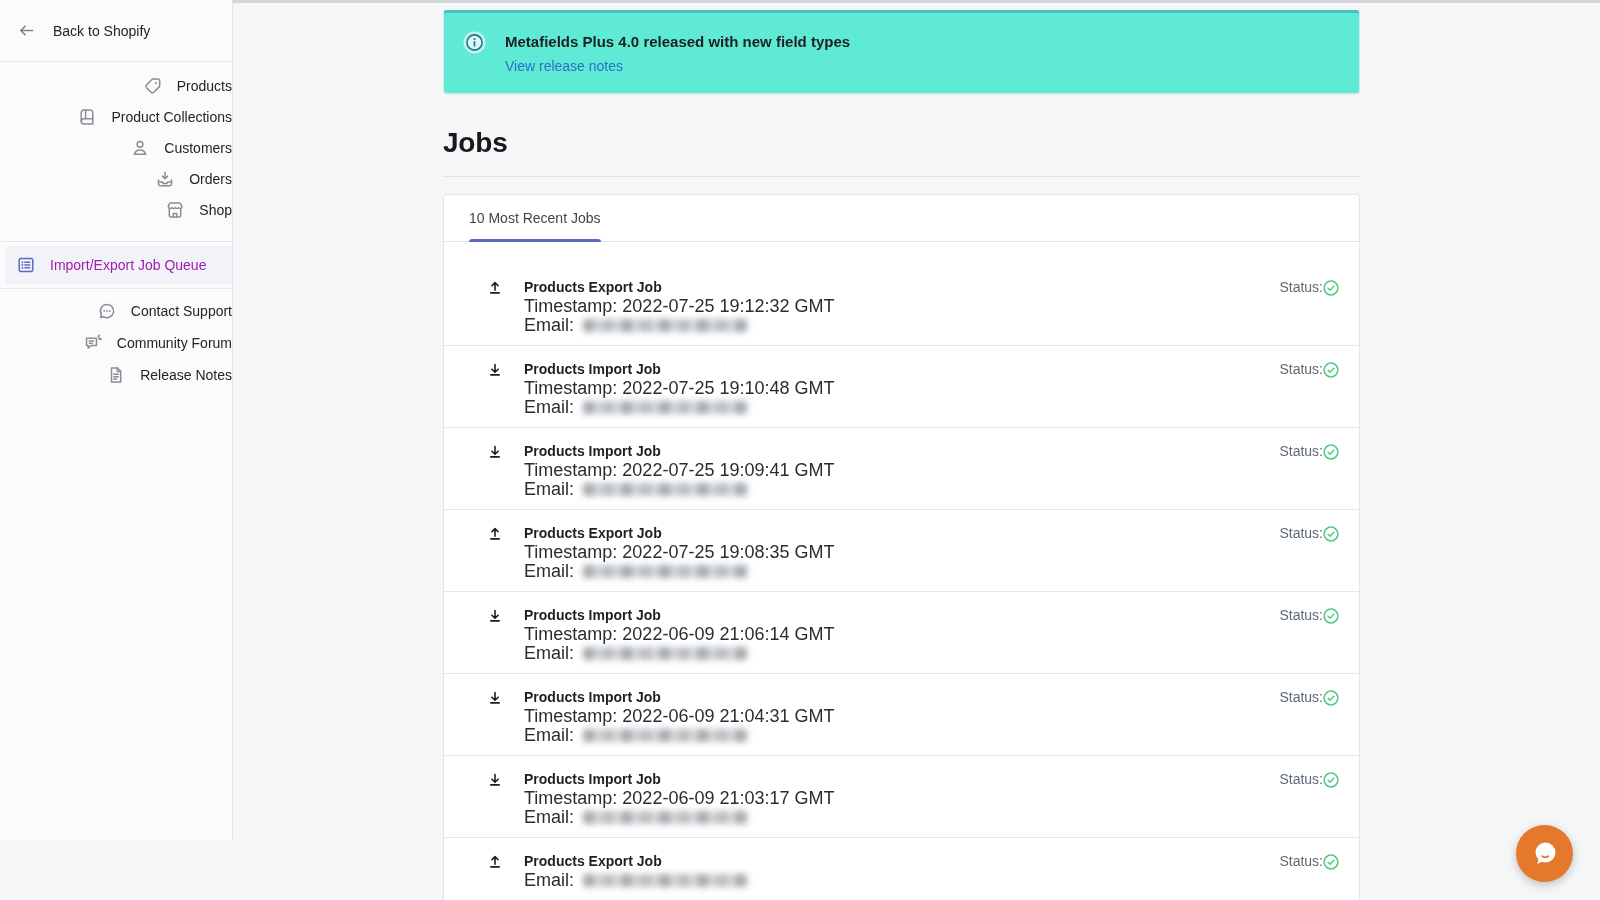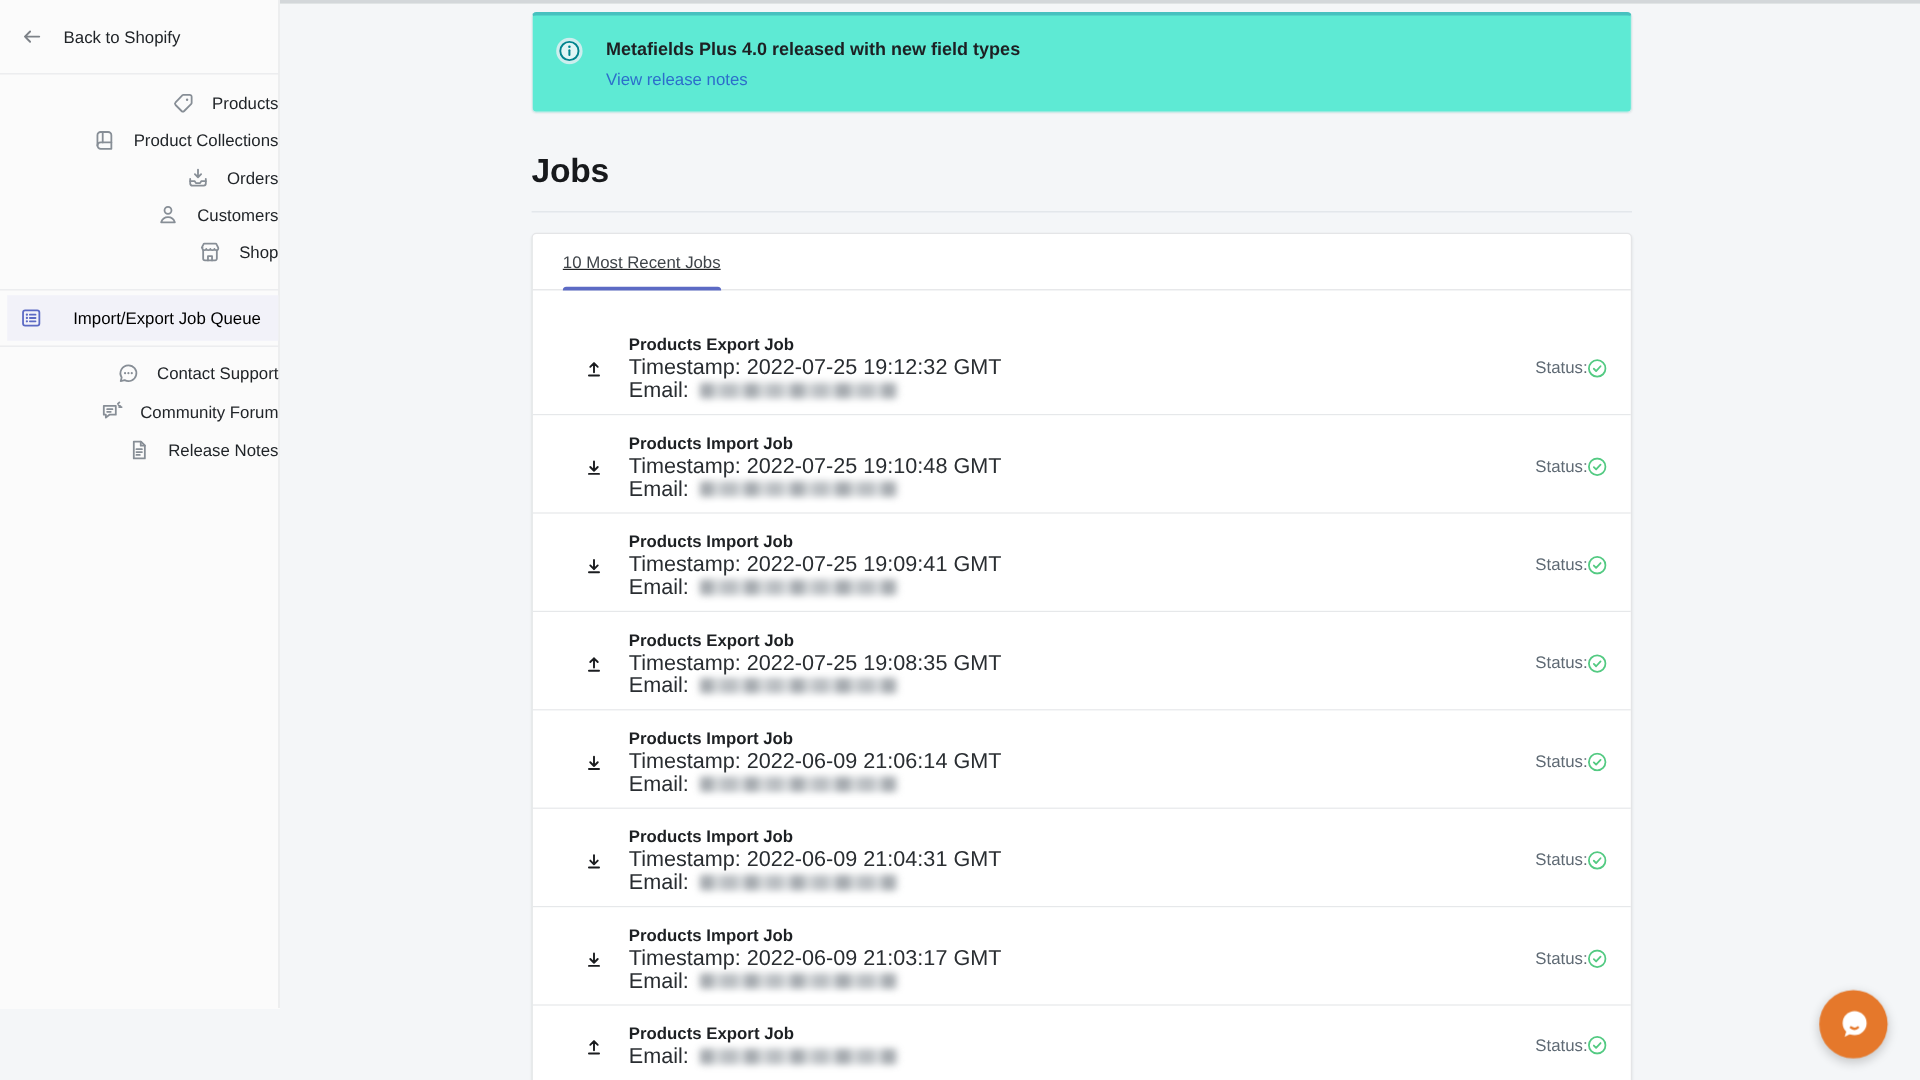--- a/index.html
+++ b/index.html
@@ -17,21 +17,21 @@
   .back-row { display:flex; align-items:center; gap:17px; height:62px;
     padding-left:16px; border-bottom:1px solid #e8e9eb; cursor:pointer; }
   .back-row .lbl { color:#202428; }
   .nav-main { padding-top:8px; }
   .side-item { display:flex; align-items:center; height:31px; padding-left:16px;
     gap:14px; color:#212529; cursor:pointer;justify-content:flex-end; }
   .icon20 { width:20px; height:20px; flex:0 0 20px; display:flex; align-items:center; justify-content:center; }
   .icon20 svg { display:block; }
   .section-divider { border-top:1px solid #e8e9eb; margin-top:16px; }
   .queue-item { margin:4px 0 4px 6px; height:38px; display:flex; align-items:center;
-    gap:25px; padding-left:10px; background:#f2f2f9; color:#000000; cursor:pointer; }
+    gap:14px; padding-left:10px; background:#f2f2f9; color:#a21caf; cursor:pointer; }
   .queue-item .lbl { font-weight:400; }
   .nav-footer { padding-top:6px; }
   .nav-footer .side-item { height:32px; }
   
   .main { margin-left:233px; padding-top:10px; position:relative; }
   .main::before { content:""; position:absolute; left:0; top:0; width:1367px; height:3px; background:#d3d7da; }
   .content { width:917px; margin-left:210px; }
   
   .banner {
     background:#5eead4; border:1px solid #cfeaea; border-top:3px solid #47c1bf;
@@ -40,27 +40,27 @@
   }
   .banner-icon { margin-top:1px; }
   .banner-title { font-weight:600; font-size:15px; color:#1d2023; line-height:20px; padding-top:2px; }
   .banner-link { display:inline-block; margin-top:6px; color:#2c6ecb; cursor:pointer; text-decoration:none; }
   
   .page-title { font-size:28px; font-weight:700; color:#17191c; margin:33px 0 0; letter-spacing:-.2px; }
   .heading-divider { border-top:1px solid #dfe3e8; margin-top:17px; }
   
   .card { margin-top:17px; background:#fff; border:1px solid #e4e5e7; border-radius:4px;
     box-shadow:0 1px 2px rgba(22,29,37,.06); min-height:720px; }
-  .tabbar { height:47px; border-bottom:1px solid #e1e3e5; padding-left:25px; display:flex;text-decoration:underline; }
+  .tabbar { height:47px; border-bottom:1px solid #e1e3e5; padding-left:25px; display:flex; }
   .tab { position:relative; display:flex; align-items:center; color:#3f4449; cursor:pointer; }
   .tab.active::after { content:""; position:absolute; left:0; right:0; bottom:-1px; height:3px;
     background:#5c6ac4; border-radius:3px 3px 0 0; }
   
   .rows { padding-top:22px; }
-  .job-row { display:flex; align-items:center; padding:14px 20px 10px 43px;
+  .job-row { display:flex; align-items:flex-start; padding:14px 20px 10px 43px;
     border-bottom:1px solid #e6e8ea; }
   .job-icon { width:16px; flex:0 0 16px; margin-right:21px; margin-top:1px; }
   .job-icon svg { display:none; }
   .t-export .icon-upload { display:block; }
   .t-import .icon-download { display:block; }
   .job-lines { flex:1 1 auto; }
   .job-title { font-weight:600; font-size:14px; line-height:19px; color:#1d2023; }
   .job-ts, .job-email { font-size:18px; line-height:19px; color:#292d31; }
   .job-email { display:flex; align-items:center; gap:9px; }
   .email-blur { width:165px; height:13px; border-radius:2px; opacity:.8;
@@ -103,35 +103,35 @@
             <path d="M4.2 5.7A2.7 2.7 0 0 1 6.9 3h6.2a2.7 2.7 0 0 1 2.7 2.7V17H6.9a2.7 2.7 0 0 1-2.7-2.7z"></path>
             <path d="M4.2 14.3a2.7 2.7 0 0 1 2.7-2.6h8.9"></path>
             <path d="M8.6 3v8.7"></path>
           </svg>
       </span>
       <span class="lbl">Product Collections</span>
     </div>
     <div class="side-item">
       <span class="icon20">
         <svg width="20" height="20" viewBox="0 0 20 20" fill="none" stroke="#878e96" stroke-width="1.5" stroke-linecap="round" stroke-linejoin="round">
+            <circle cx="10" cy="6.3" r="2.9"></circle>
+            <path d="M4.3 16.3c.9-2.9 2.9-4.4 5.7-4.4s4.8 1.5 5.7 4.4z"></path>
+          </svg>
+      </span>
+      <span class="lbl">Customers</span>
+    </div>
+    <div class="side-item">
+      <span class="icon20">
+        <svg width="20" height="20" viewBox="0 0 20 20" fill="none" stroke="#878e96" stroke-width="1.5" stroke-linecap="round" stroke-linejoin="round">
             <path d="M3.5 11v4a1.7 1.7 0 0 0 1.7 1.7h9.6a1.7 1.7 0 0 0 1.7-1.7v-4"></path>
             <path d="M3.5 13h3.8l1 1.6h3.4l1-1.6h3.8"></path>
             <path d="M10 3.3v6.2M7.4 7.1 10 9.7l2.6-2.6"></path>
           </svg>
       </span>
       <span class="lbl">Orders</span>
-    </div>
-    <div class="side-item">
-      <span class="icon20">
-        <svg width="20" height="20" viewBox="0 0 20 20" fill="none" stroke="#878e96" stroke-width="1.5" stroke-linecap="round" stroke-linejoin="round">
-            <circle cx="10" cy="6.3" r="2.9"></circle>
-            <path d="M4.3 16.3c.9-2.9 2.9-4.4 5.7-4.4s4.8 1.5 5.7 4.4z"></path>
-          </svg>
-      </span>
-      <span class="lbl">Customers</span>
     </div>
     <div class="side-item">
       <span class="icon20">
         <svg width="20" height="20" viewBox="0 0 20 20" fill="none" stroke="#878e96" stroke-width="1.5" stroke-linecap="round" stroke-linejoin="round">
             <path d="M4.3 8.6v6.9A1.5 1.5 0 0 0 5.8 17h8.4a1.5 1.5 0 0 0 1.5-1.5V8.6"></path>
             <path d="M3.2 6.4 4.5 3.6a1 1 0 0 1 .9-.6h9.2a1 1 0 0 1 .9.6l1.3 2.8c.4 1-.3 2.1-1.4 2.1-.8 0-1.5-.4-1.7-1.1-.2.7-.9 1.1-1.7 1.1s-1.5-.4-1.7-1.1c-.2.7-.9 1.1-1.7 1.1s-1.5-.4-1.7-1.1c-.2.7-.9 1.1-1.7 1.1-1.1 0-1.8-1.1-1.4-2.1z"></path>
             <path d="M8.3 17v-3.6h3.4V17"></path>
           </svg>
       </span>
       <span class="lbl">Shop</span>

